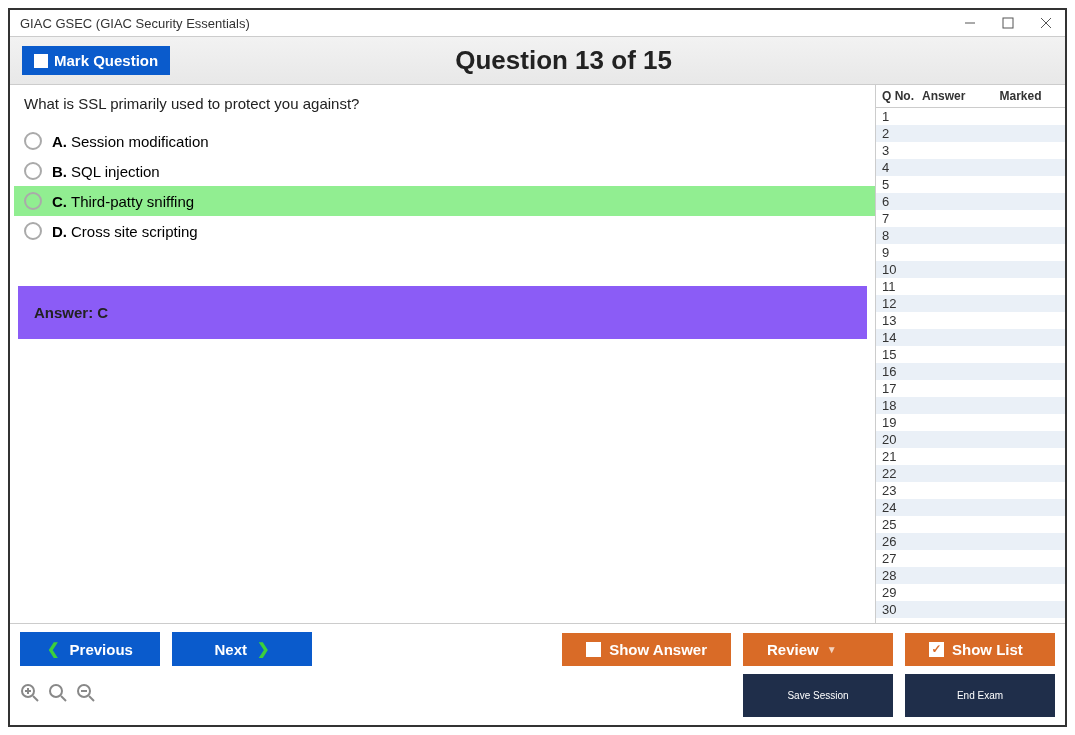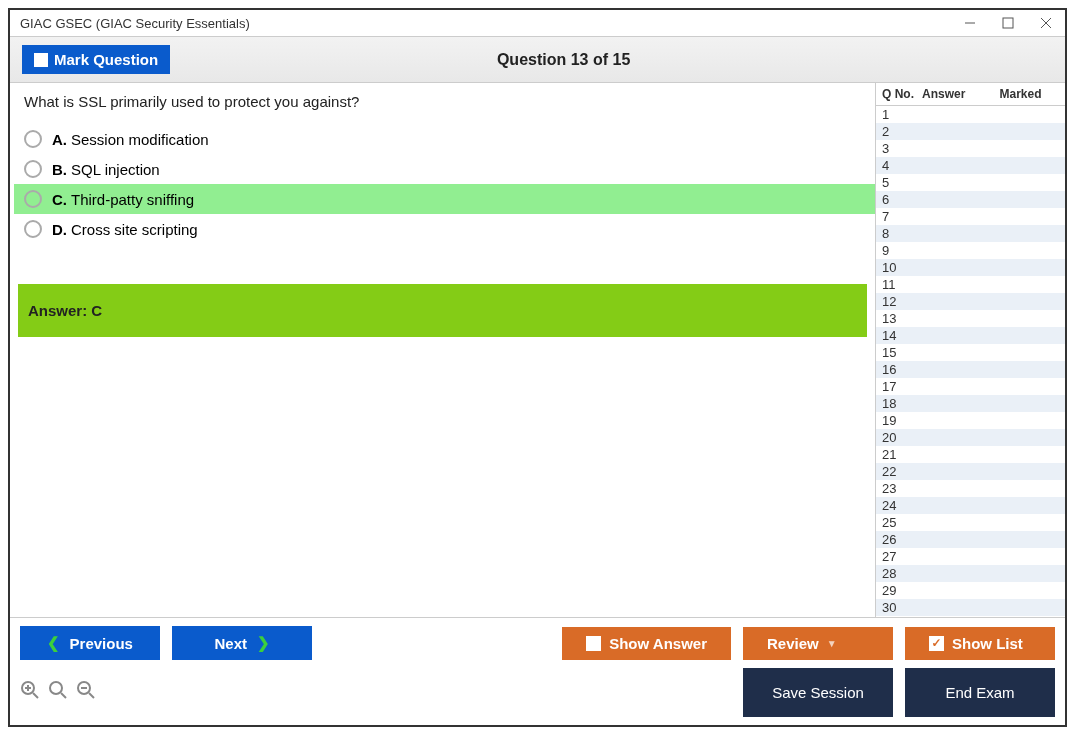--- a/index.html
+++ b/index.html
@@ -6,48 +6,48 @@
 body { background: #fff; padding: 8px; }
 .window { border: 2px solid #333; width: 1059px; height: 719px; display: flex; flex-direction: column; background: #fff; }
 .titlebar { display: flex; align-items: center; padding: 4px 10px; font-size: 13px; color: #333; border-bottom: 1px solid #ccc; }
 .titlebar-text { flex: 1; }
 .win-controls { display: flex; gap: 20px; align-items: center; }
 .win-btn { width: 18px; height: 18px; display: flex; align-items: center; justify-content: center; cursor: pointer; color: #666; font-size: 15px; }
 .win-btn svg { stroke: #555; stroke-width: 1; fill: none; }
 .header { display: flex; align-items: center; background: linear-gradient(#f2f2f2,#e8e8e8); padding: 8px 12px; border-bottom: 1px solid #ccc; }
 .mark-btn { background: #0a5bcc; color: #fff; border: none; padding: 6px 12px; font-size: 15px; font-weight: bold; display: flex; align-items: center; gap: 6px; cursor: pointer; }
 .mark-btn .chk { width: 14px; height: 14px; background: #fff; border: 1px solid #fff; display: inline-block; }
-.question-counter { flex: 1; text-align: center; font-size: 16px; font-weight: bold; color: #222; padding-left: 44px; }
+.question-counter { flex: 1; text-align: center; font-size: 26px; font-weight: bold; color: #222; padding-left: 44px; }
 .content { flex: 1; display: flex; overflow: hidden; }
 .main { flex: 1; padding: 10px 0 0 4px; display: flex; flex-direction: column; }
 .qtext { font-size: 15px; color: #222; padding: 0 10px 14px 10px; }
 .option-row { display: flex; align-items: center; padding: 6px 10px; font-size: 15px; gap: 10px; }
 .option-row.selected { background: #91ee91; }
 .radio { width: 18px; height: 18px; border: 2px solid #aaa; border-radius: 50%; flex-shrink: 0; cursor: pointer;}
 .opt-label { display: flex; gap: 4px; }
 .opt-letter { font-weight: bold; }
-.answer-box { background: #84cc16; margin: 40px 8px 0 4px; padding: 18px 10px; font-size: 15px; font-weight: bold; color: #222; }
+.answer-box { background: #8b5cf6; margin: 40px 8px 0 4px; padding: 18px 16px; font-size: 15px; font-weight: bold; color: #222; }
 .sidebar { width: 190px; border-left: 1px solid #ccc; display: flex; flex-direction: column; font-size: 12px; }
 .side-header { display: flex; padding: 4px 6px; border-bottom: 1px solid #ccc; color: #333; font-size: 12px; font-weight: bold;}
 .side-header div:nth-child(1){ width: 40px;}
 .side-header div:nth-child(2){ width: 60px;}
 .side-header div:nth-child(3){ flex:1; text-align:center;}
 .side-body { flex:1; overflow-y: scroll; }
 .side-row { padding: 1px 6px; font-size: 13px; color: #333; }
 .side-row.even { background: #eaf0f7; }
 .footer { border-top: 1px solid #ccc; padding: 8px 10px; display: flex; flex-direction: column; gap: 8px; }
 .footer-row { display: flex; align-items: center; gap: 12px; }
 .nav-btn { background: #0a5bcc; color: #fff; border: none; padding: 8px 20px; font-size: 15px; font-weight: bold; display: flex; align-items: center; gap: 10px; cursor: pointer; min-width: 140px; justify-content: center;}
 .nav-btn .arrow-l { color: #3ccf3c; font-weight: bold; }
 .nav-btn .arrow-r { color: #3ccf3c; font-weight: bold; }
 .spacer { flex: 1; }
 .orange-btn { background: #d96b27; color: #fff; border: none; padding: 8px 24px; font-size: 15px; font-weight: bold; display: flex; align-items: center; gap: 8px; cursor: pointer; min-width: 150px; }
 .orange-btn .chk { width: 15px; height: 15px; background: #fff; display:inline-flex; align-items:center; justify-content:center; color:#d96b27; font-size:12px; font-weight:bold;}
 .review-btn { justify-content: flex-start; }
-.dark-btn { background: #1f2e4a; color: #fff; border: none; padding: 16px 16px; font-size: 15px; cursor: pointer; min-width: 150px; text-align:center;}
+.dark-btn { background: #1f2e4a; color: #fff; border: none; padding: 16px 16px; font-size: 10px; cursor: pointer; min-width: 150px; text-align:center;}
 .zoom-icons { display: flex; gap: 8px; color: #777; font-size: 20px; align-items:center;}
 .zoom-icons span { cursor: pointer; }
 .footer-row2 { display:flex; align-items:center;}
 .footer-row2 .spacer{flex:1;}
 .footer-row2 .dark-btn{ min-width:150px; margin-left:12px;}
 </style>
 </head>
 <body>
 
 <div class="window">

